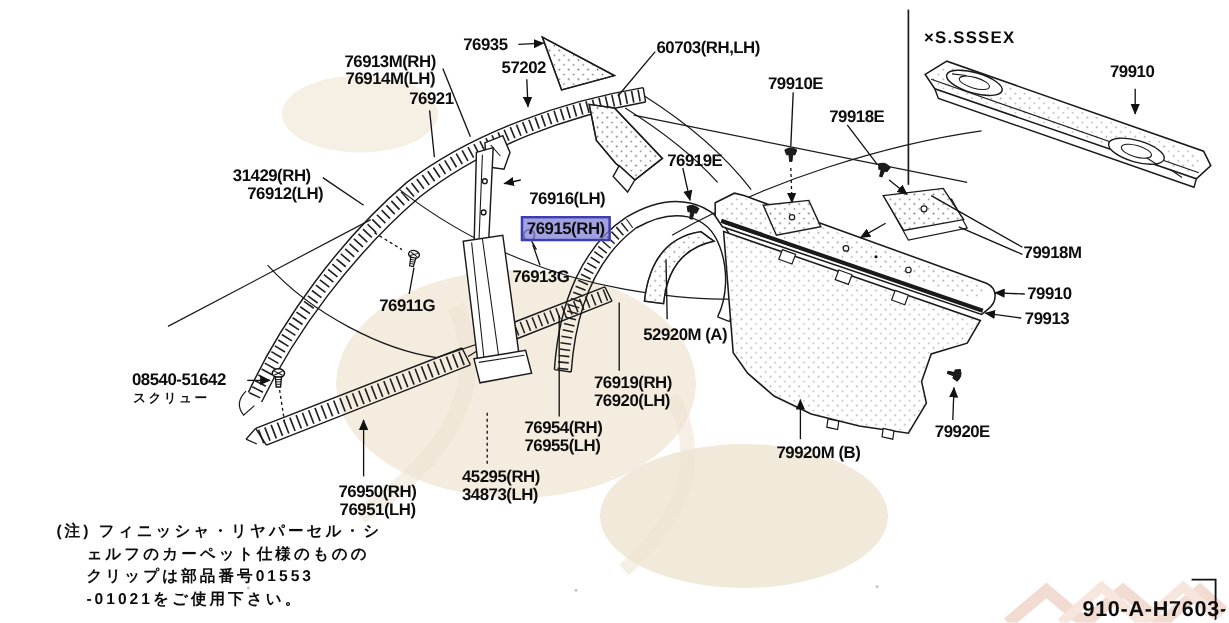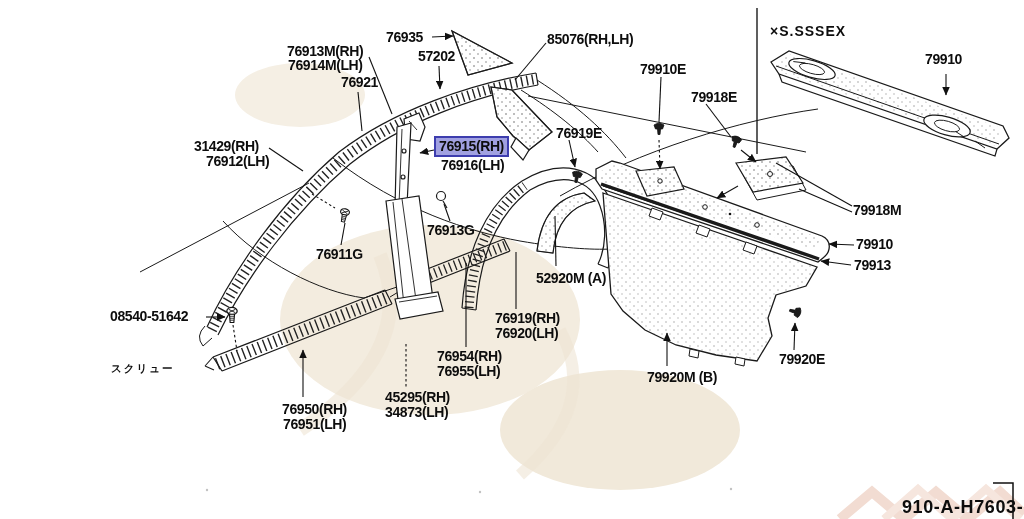--- a/index.html
+++ b/index.html
@@ -1,22 +1,22 @@
 <!DOCTYPE html>
 <html><head>
 <meta charset="utf-8">
 <style>
   html,body{margin:0;padding:0;background:#fff;}
   .stage{position:relative;width:1024px;height:519px;background:#fff;overflow:hidden;
-         font-family:"Liberation Sans",sans-serif;color:#0d0d0d;}
+         font-family:"Liberation Sans",sans-serif;color:#0d0d0d;border-radius:21px;}
   svg.draw{position:absolute;left:0;top:0;}
   .lbl{position:absolute;font-weight:bold;font-size:14px;letter-spacing:-0.4px;
        line-height:1;white-space:nowrap;color:#0d0d0d;}
-  .lbl.sub{font-size:10.5px;letter-spacing:2px;margin-top:36px;}
-  .hl{padding:1px 3px 2px 3px;border:2px solid #be185d;background:rgba(130,130,215,.75);}
+  .lbl.sub{font-size:10.5px;letter-spacing:2px;}
+  .hl{padding:1px 3px 2px 3px;border:2px solid #be185d;background:rgba(130,130,215,.75);margin-top:44px;}
   .note{position:absolute;font-size:13px;font-weight:bold;letter-spacing:2.5px;
         line-height:18.5px;white-space:nowrap;}
   .note div{white-space:nowrap;}
   .note .indent{margin-left:25px;}
   .doc{position:absolute;font-size:18px;font-weight:bold;letter-spacing:0.6px;}
 </style>
 </head>
 <body>
 
 <div class="stage">
@@ -203,21 +203,21 @@
     </g>
 
     <path d="M993,483 L1013,483 L1013,519" stroke="#111" stroke-width="1.5" fill="none"></path>
   </svg>
 
   <div class="lbl" style="left:386px;top:30px">76935</div>
   <div class="lbl" style="left:287px;top:44px">76913M(RH)</div>
   <div class="lbl" style="left:288px;top:58px">76914M(LH)</div>
   <div class="lbl" style="left:341px;top:75px">76921</div>
   <div class="lbl" style="left:418px;top:49px">57202</div>
-  <div class="lbl" style="left:547px;top:32px">85076(RH,LH)</div>
+  <div class="lbl" style="left:547px;top:32px">60703(RH,LH)</div>
   <div class="lbl" style="left:640px;top:62px">79910E</div>
   <div class="lbl" style="left:691px;top:90px">79918E</div>
   <div class="lbl" style="left:556px;top:126px">76919E</div>
   <div class="lbl" style="left:194px;top:139px">31429(RH)</div>
   <div class="lbl" style="left:206px;top:154px">76912(LH)</div>
   <div class="lbl hl" style="left: 434px; top: 136px; background-color: rgba(130, 130, 215, 0.75); border-color: rgb(61, 61, 174);">76915(RH)</div>
   <div class="lbl" style="left:441px;top:158px">76916(LH)</div>
   <div class="lbl" style="left:853px;top:203px">79918M</div>
   <div class="lbl" style="left:856px;top:237px">79910</div>
   <div class="lbl" style="left:854px;top:258px">79913</div>
@@ -233,16 +233,22 @@
   <div class="lbl" style="left:385px;top:390px">45295(RH)</div>
   <div class="lbl" style="left:385px;top:405px">34873(LH)</div>
   <div class="lbl" style="left:282px;top:402px">76950(RH)</div>
   <div class="lbl" style="left:283px;top:417px">76951(LH)</div>
   <div class="lbl" style="left:647px;top:370px">79920M (B)</div>
   <div class="lbl" style="left:779px;top:352px">79920E</div>
 
   <div class="lbl" style="left:770px;top:24px;letter-spacing:1px">×S.SSSEX</div>
   <div class="lbl" style="left:925px;top:52px">79910</div>
 
+  <div class="note" style="left:47px;top:434px">
+    <div>(注) フィニッシャ・リヤパーセル・シ</div>
+    <div class="indent">ェルフのカーペット仕様のものの</div>
+    <div class="indent">クリップは部品番号01553</div>
+    <div class="indent">-01021をご使用下さい。</div>
+  </div>
 
   <div class="doc" style="left:902px;top:497px">910-A-H7603-0111</div>
 
 </div>
 
 </body></html>

